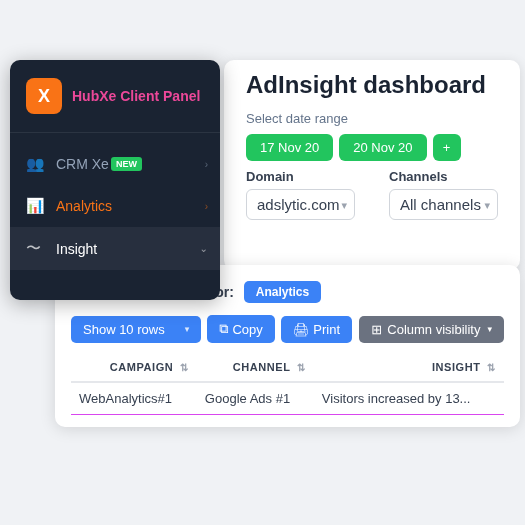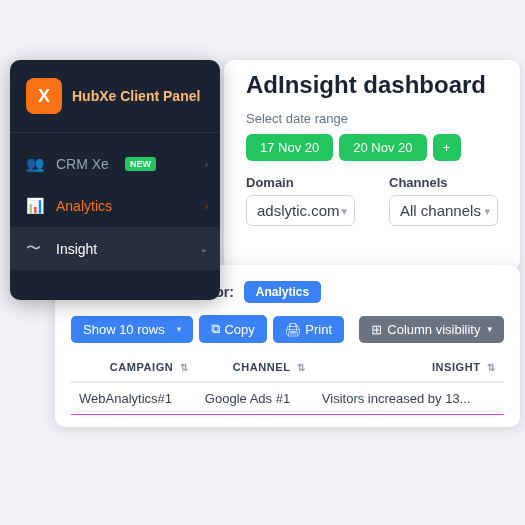--- a/index.html
+++ b/index.html
@@ -38,21 +38,21 @@
       display: flex;
       align-items: center;
       justify-content: center;
       color: white;
       font-weight: 900;
       font-size: 18px;
       margin-right: 10px;
       flex-shrink: 0;
     }
     .sidebar-title {
-      color: #fdba74;
+      color: #ec4899;
       font-size: 14px;
       font-weight: 600;
     }
     .sidebar-nav { padding: 10px 0; }
     .sidebar-item {
       display: flex;
       align-items: center;
       padding: 12px 16px;
       color: #94a3b8;
       font-size: 14px;
@@ -71,21 +71,21 @@
       font-size: 10px;
       opacity: 0.5;
     }
     .badge-new {
       background: #22c55e;
       color: white;
       font-size: 9px;
       font-weight: 700;
       padding: 2px 5px;
       border-radius: 3px;
-      margin-left: 16px;
+      margin-left: 2px;
       text-transform: uppercase;
     }
     .sidebar-item.analytics-item { color: #f97316; }
     .sidebar-item.analytics-item .icon { opacity: 1; color: #f97316; }
     .sidebar-item.insight-item {
       background: rgba(255,255,255,0.06);
       color: white;
     }
 
     
@@ -108,21 +108,21 @@
       margin-bottom: 12px;
     }
     .date-range-label {
       font-size: 13px;
       color: #64748b;
       margin-bottom: 8px;
     }
     .date-buttons {
       display: flex;
       gap: 6px;
-      margin-bottom: 14px;
+      margin-bottom: 8px;
     }
     .date-btn {
       background: #22c55e;
       color: white;
       border: none;
       border-radius: 6px;
       padding: 6px 14px;
       font-size: 13px;
       font-weight: 500;
       cursor: pointer;
@@ -229,21 +229,21 @@
     }
     .btn-blue-outline {
       background: #3b82f6;
       color: white;
     }
     .btn-rows {
       background: #3b82f6;
       color: white;
       display: flex;
       align-items: center;
-      gap: 12px;
+      gap: 20px;
     }
     .btn-rows .caret {
       font-size: 9px;
       opacity: 0.8;
     }
     .toolbar-right {
       margin-left: auto;
     }
     .btn-col-vis {
       background: #6b7280;

